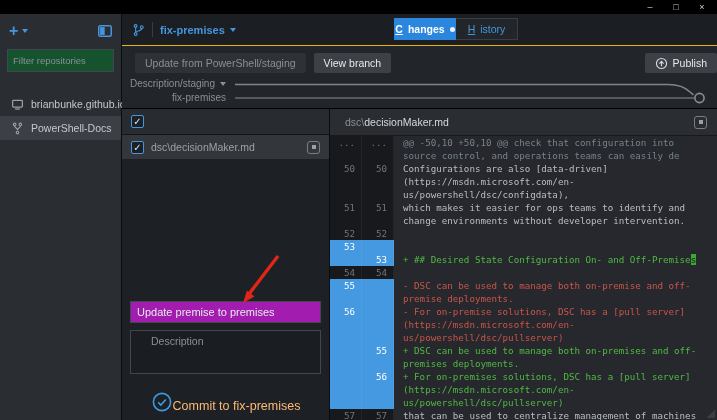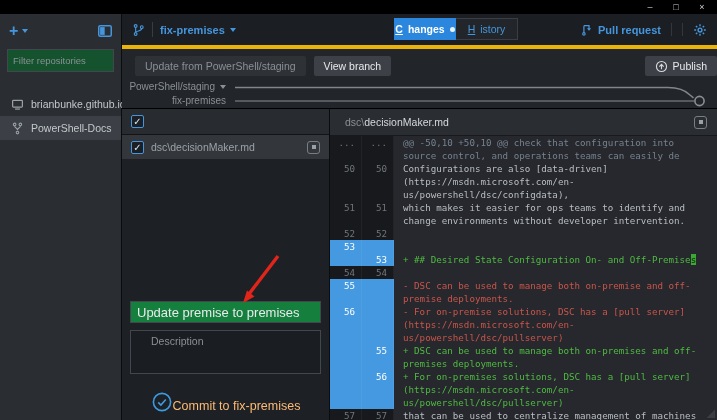--- a/index.html
+++ b/index.html
@@ -49,21 +49,21 @@
   .tab.active{background:var(--tab-active);color:#fff;font-weight:bold;}
   .tab.inactive{background:#22252a;color:var(--accent);border:1px solid #3a3e44;border-left:none;}
   .u{text-decoration:underline;}
   .badge-dot{width:5px;height:5px;border-radius:50%;background:#eaf3fc;}
   .toolbar-right{margin-left:auto;display:flex;align-items:center;gap:10px;
                  color:var(--accent);font-size:11px;}
   .pr{display:flex;align-items:center;gap:5px;font-weight:bold;}
   .vsep2{width:1px;height:13px;background:#33373c;}
 
   
-  .branchbar{height:63px;background:#222529;position:relative;border-top:4px solid #eab308;}
+  .branchbar{height:63px;background:#222529;position:relative;border-top:1px solid #eab308;}
   .btn-row{position:absolute;top:7px;left:13px;display:flex;gap:8px;}
   .btn{height:20px;font-size:10.5px;display:flex;align-items:center;gap:5px;
        padding:0 10px;border-radius:2px;border:none;cursor:default;
        font-family:"Liberation Sans",sans-serif;}
   .btn.dim{background:#2e3136;color:#8a9096;}
   .btn.lit{background:#3d4147;color:#e7e9eb;}
   .publish-btn{position:absolute;top:7px;right:0;}
   .glabel{position:absolute;left:0;width:104px;text-align:right;font-size:10px;color:#8a9096;
           display:flex;justify-content:flex-end;align-items:center;gap:5px;}
   .glabel.staging{top:32px;}
@@ -81,22 +81,22 @@
   .file-row{height:24px;background:#33373c;display:flex;align-items:center;gap:7px;padding:0 9px;}
   .file-name{flex:1;color:#9ba1a7;font-size:10.5px;white-space:nowrap;overflow:hidden;}
   .cb{width:13px;height:13px;border:1px solid var(--accent);border-radius:2px;background:#1c2averaged;
       background:#1c2025;color:#cfe6fa;font-size:10px;line-height:11px;display:flex;
       align-items:center;justify-content:center;flex:0 0 13px;}
   .status-icon{width:13px;height:13px;border:1px solid #787e84;border-radius:3px;
                display:flex;align-items:center;justify-content:center;flex:0 0 13px;}
   .status-icon i{width:4px;height:4px;background:#9aa1a7;display:block;}
 
   .commit-form{position:absolute;left:8px;right:8px;bottom:7px;}
-  .summary{width:100%;height:22px;background:#15803d;border:1px solid #42474d;color:#e8eaec;
-           font-size:13px;padding:0 6px;margin-bottom:7px;font-family:"Liberation Sans",sans-serif;}
+  .summary{width:100%;height:22px;background:#a21caf;border:1px solid #42474d;color:#e8eaec;
+           font-size:11px;padding:0 6px;margin-bottom:7px;font-family:"Liberation Sans",sans-serif;}
   .desc{width:100%;height:44px;background:#1a1d21;border:1px solid #42474d;color:#c7cbd0;
         font-size:10.5px;padding:4px 20px;resize:none;margin-bottom:7px;
         font-family:"Liberation Sans",sans-serif;}
   .desc::placeholder{color:#8a9096;}
   .commit-btn{width:100%;height:28px;display:flex;align-items:flex-end;justify-content:center;
               color:#fdba74;font-size:12.5px;background:none;border:none;
               font-family:"Liberation Sans",sans-serif;cursor:default;}
 
   .diff-panel{flex:1;background:#26282d;display:flex;flex-direction:column;min-width:0;}
   .diff-header{height:27px;background:#2a2d32;display:flex;align-items:center;
@@ -199,62 +199,39 @@
             <span>fix-premises</span>
             <span class="caret"></span>
           </span>
         </div>
 
         <div class="tabs">
             <div class="tab active"><span class="u">C</span>hanges<span class="badge-dot"></span></div>
             <div class="tab inactive"><span class="u">H</span>istory</div>
           </div>
 
-        <div class="toolbar-right">
-          <span class="pr">
-            <svg width="12" height="13" viewBox="0 0 14 16">
-              <g stroke="#4596dc" stroke-width="1.5" fill="none">
-                <path d="M3.2 3.4 v9"></path>
-                  <circle cx="3.2" cy="13.4" r="1.5"></circle>
-                <path d="M3.2 3.2 h6.3 v4.4"></path>
-              </g>
-              <path d="M6.9 6.4 h5.2 L9.5 9.6 Z" fill="#4596dc"></path>
-            </svg>
-            <span>Pull request</span>
-          </span>
-          <span class="vsep2"></span>
-          <span class="vsep2"></span>
-          <span style="display:flex;">
-            <svg width="14" height="14" viewBox="0 0 16 16">
-              <g stroke="#4596dc" stroke-width="1.6" fill="none">
-                <circle cx="8" cy="8" r="2.2"></circle>
-                <path d="M8 1.4v2.2 M8 12.4v2.2 M1.4 8h2.2 M12.4 8h2.2 M3.3 3.3l1.6 1.6 M11.1 11.1l1.6 1.6 M12.7 3.3l-1.6 1.6 M4.9 11.1l-1.6 1.6"></path>
-              </g>
-            </svg>
-          </span>
-        </div>
       </div>
 
       <div class="branchbar">
         <div class="btn-row">
           <button class="btn dim">Update from PowerShell/staging</button>
           <button class="btn lit">View branch</button>
         </div>
         <button class="btn lit publish-btn">
           <svg width="13" height="13" viewBox="0 0 16 16">
             <g stroke="#d6d9dc" stroke-width="1.4" fill="none">
               <circle cx="8" cy="8" r="6.2"></circle>
               <path d="M8 11.4 V5.6 M5.4 8.1 L8 5.3 L10.6 8.1"></path>
             </g>
           </svg>
           <span>Publish</span>
         </button>
 
         <div class="glabel staging">
-          <span>PowerShell/staging</span>
+          <span>Description/staging</span>
           <span class="caret gray"></span>
         </div>
         <div class="glabel current">
           <span>fix-premises</span>
         </div>
 
         <svg class="graph" viewBox="0 0 595 63" preserveAspectRatio="none">
           <path d="M113 38.5 H546 C556 38.5 563 41 568 46 L571.5 48.8" stroke="#81868c" stroke-width="1.6" fill="none"></path>
           <path d="M113 52 H572" stroke="#686d73" stroke-width="1.6" fill="none"></path>
           <circle cx="577.5" cy="52" r="4.6" stroke="#8a9096" stroke-width="1.6" fill="#222529"></circle>

